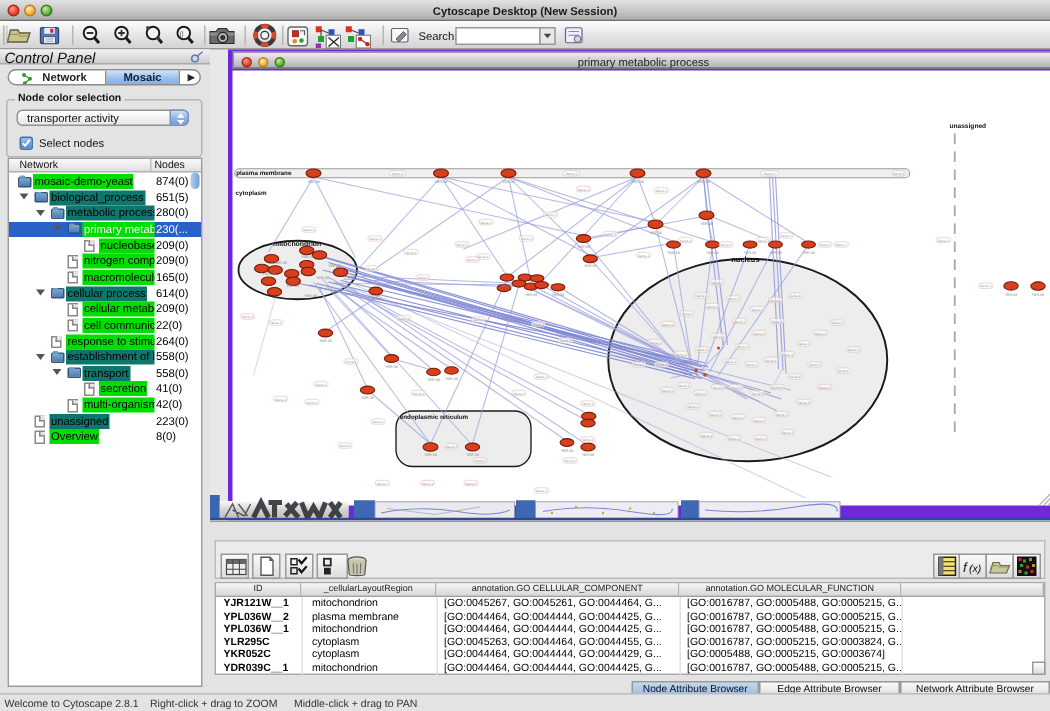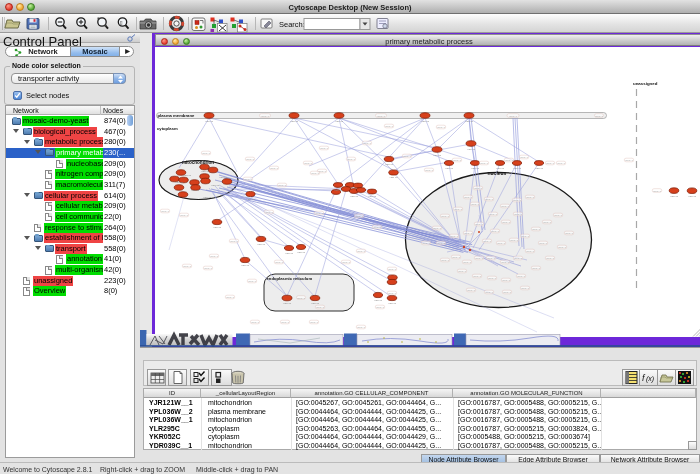--- a/index.html
+++ b/index.html
@@ -8,38 +8,38 @@
 
 #titlebar{left:0;top:0;width:700px;height:14px;background:linear-gradient(#e2e2e2,#c6c6c6 55%,#aeaeae);border-bottom:1px solid #6f6f6f;}
 #titlebar .tt{position:absolute;left:0;right:0;top:2.5px;text-align:center;font-size:7.5px;font-weight:bold;color:#1a1a1a;}
 .light{position:absolute;top:3px;width:8px;height:8px;border-radius:50%;}
 
 #toolbar{left:0;top:14px;width:700px;height:19px;background:linear-gradient(#fdfdfd,#e2e2e2 60%,#d4d4d4);border-bottom:1px solid #9a9a9a;}
 .tsep{position:absolute;top:3px;width:1px;height:13px;background:#b6b6b6;}
 
 #cpanel{left:0;top:33px;width:140px;height:429px;background:#e3e3e3;}
 #cphead{left:0;top:0;width:140px;height:10px;background:linear-gradient(#f2f2f2,#cdcdcd);border-bottom:1px solid #aaa;}
-#cphead .t{position:absolute;left:3px;top:1px;font-size:13px;color:#111;}
+#cphead .t{position:absolute;left:3px;top:1px;font-size:10px;color:#111;font-style:italic;}
 #cptabs{left:5px;top:13px;width:129px;height:11px;background:#fff;border:1px solid #8e8e8e;border-radius:6px;overflow:hidden;}
 .seg{position:absolute;top:0;height:11px;font-size:7.5px;font-weight:bold;color:#222;text-align:center;line-height:10px;}
 #groupbox{left:4px;top:33px;width:131px;height:39px;border:1px solid #b5b5b5;border-radius:3px;}
 #grouplab{left:10px;top:29px;font-size:7px;font-weight:bold;color:#111;background:#e3e3e3;padding:0 2px;}
 #combo{left:11px;top:40px;width:115px;height:11px;background:linear-gradient(#ffffff,#e8e8e8);border:1px solid #929292;border-radius:4px;font-size:7.5px;line-height:10px;padding-left:6px;color:#111;}
 #combobtn{left:113px;top:40px;width:13px;height:11px;background:linear-gradient(#cfe0f7,#8fb5e8 50%,#6f9fe0);border:1px solid #7a93b8;border-radius:0 4px 4px 0;}
 #checkbox{left:13px;top:58px;width:9px;height:9px;background:linear-gradient(#9cc0ee,#4a86d8);border:1px solid #4a6ea8;border-radius:2px;}
 #cblab{left:26px;top:58px;font-size:7.5px;color:#111;}
 #treepanel{left:5px;top:72px;width:130px;height:353px;background:#fff;border:1px solid #9b9b9b;}
 #treehead{position:absolute;left:0;top:0;width:128px;height:9px;background:linear-gradient(#fafafa,#e0e0e0);border-bottom:1px solid #b0b0b0;}
 #treehead .h1{position:absolute;left:7px;top:1px;font-size:7px;color:#111;}
 #treehead .h2{position:absolute;left:97px;top:1px;font-size:7px;color:#111;}
 .trow{position:absolute;left:0;width:128px;height:10.4px;font-size:7.5px;line-height:10px;white-space:nowrap;}
 .trow .lab{position:absolute;top:0;height:10px;padding:0 1px;color:#000;overflow:hidden;}
 .trow .num{position:absolute;left:98px;top:0;color:#000;}
 .grn{background:#00dd00;}
-.red{background:#ef4444;}
+.red{background:#0f766e;}
 .arrow{position:absolute;top:2.5px;width:0;height:0;border-left:3px solid transparent;border-right:3px solid transparent;border-top:4.2px solid #555;}
 .folder{position:absolute;top:1.5px;width:9px;height:7px;background:linear-gradient(#7ba7d4,#4d7cb0);border:0.5px solid #35557a;border-radius:1px;}
 .folder:before{content:"";position:absolute;left:0;top:-1.5px;width:4px;height:2px;background:#6b9cc9;border-radius:1px 1px 0 0;}
 .file{position:absolute;top:1px;width:7px;height:8.5px;background:#fff;border:0.6px solid #888;}
 .file:before{content:"";position:absolute;right:-0.5px;top:-0.5px;width:2.5px;height:2.5px;background:#e3e3e3;border-left:0.6px solid #888;border-bottom:0.6px solid #888;}
 
 #netwin{left:152px;top:33px;width:557px;height:314px;background:#6d28d9;}
 #ntitle{position:absolute;left:3px;top:1px;width:548px;height:12px;background:linear-gradient(#efefef,#c9c9c9 60%,#b2b2b2);border:1px solid #909090;border-bottom-color:#7d7d7d;}
 #ntitle .tt{position:absolute;left:0;right:0;top:1.5px;text-align:center;font-size:7.5px;color:#222;}
 #canvas{position:absolute;left:3px;top:14px;width:548px;height:290px;background:#fff;}
@@ -208,21 +208,21 @@
       <div id="treerows">
           <div class="trow" style="top:10px;">
             <div class="folder" style="left:6px"></div>
             <div class="lab grn" style="left:16px;max-width:81px;">mosaic-demo-yeast</div>
             <div class="num" style="">874(0)</div>
           </div>
           <div class="trow" style="top:20.65px;">
             <div class="arrow" style="left:7px"></div>
             <div class="folder" style="left:17px"></div>
             <div class="lab red" style="left:27px;max-width:70px;">biological_process</div>
-            <div class="num" style="">467(0)</div>
+            <div class="num" style="">651(5)</div>
           </div>
           <div class="trow" style="top:31.3px;">
             <div class="arrow" style="left:18px"></div>
             <div class="folder" style="left:28px"></div>
             <div class="lab red" style="left:38px;max-width:59px;">metabolic process</div>
             <div class="num" style="">280(0)</div>
           </div>
           <div class="trow" style="top:41.95px;background:#2a61c8;">
             <div class="arrow" style="left:29px"></div>
             <div class="folder" style="left:39px"></div>
@@ -235,21 +235,21 @@
             <div class="num" style="">209(0)</div>
           </div>
           <div class="trow" style="top:63.25px;">
             <div class="file" style="left:39px"></div>
             <div class="lab grn" style="left:49px;max-width:48px;">nitrogen compo</div>
             <div class="num" style="">209(0)</div>
           </div>
           <div class="trow" style="top:73.9px;">
             <div class="file" style="left:39px"></div>
             <div class="lab grn" style="left:49px;max-width:48px;">macromolecule</div>
-            <div class="num" style="">311(7)</div>
+            <div class="num" style="">165(0)</div>
           </div>
           <div class="trow" style="top:84.55px;">
             <div class="arrow" style="left:18px"></div>
             <div class="folder" style="left:28px"></div>
             <div class="lab red" style="left:38px;max-width:59px;">cellular process</div>
             <div class="num" style="">614(0)</div>
           </div>
           <div class="trow" style="top:95.2px;">
             <div class="file" style="left:39px"></div>
             <div class="lab grn" style="left:49px;max-width:48px;">cellular metabo</div>
@@ -272,21 +272,21 @@
             <div class="num" style="">558(0)</div>
           </div>
           <div class="trow" style="top:137.8px;">
             <div class="arrow" style="left:29px"></div>
             <div class="folder" style="left:39px"></div>
             <div class="lab red" style="left:49px;max-width:48px;">transport</div>
             <div class="num" style="">558(0)</div>
           </div>
           <div class="trow" style="top:148.45000000000002px;">
             <div class="file" style="left:50px"></div>
-            <div class="lab grn" style="left:60px;max-width:37px;">annotation</div>
+            <div class="lab grn" style="left:60px;max-width:37px;">secretion</div>
             <div class="num" style="">41(0)</div>
           </div>
           <div class="trow" style="top:159.1px;">
             <div class="file" style="left:39px"></div>
             <div class="lab grn" style="left:49px;max-width:48px;">multi-organism pro</div>
             <div class="num" style="">42(0)</div>
           </div>
           <div class="trow" style="top:169.75px;">
             <div class="file" style="left:17px"></div>
             <div class="lab red" style="left:27px;max-width:70px;">unassigned</div>

